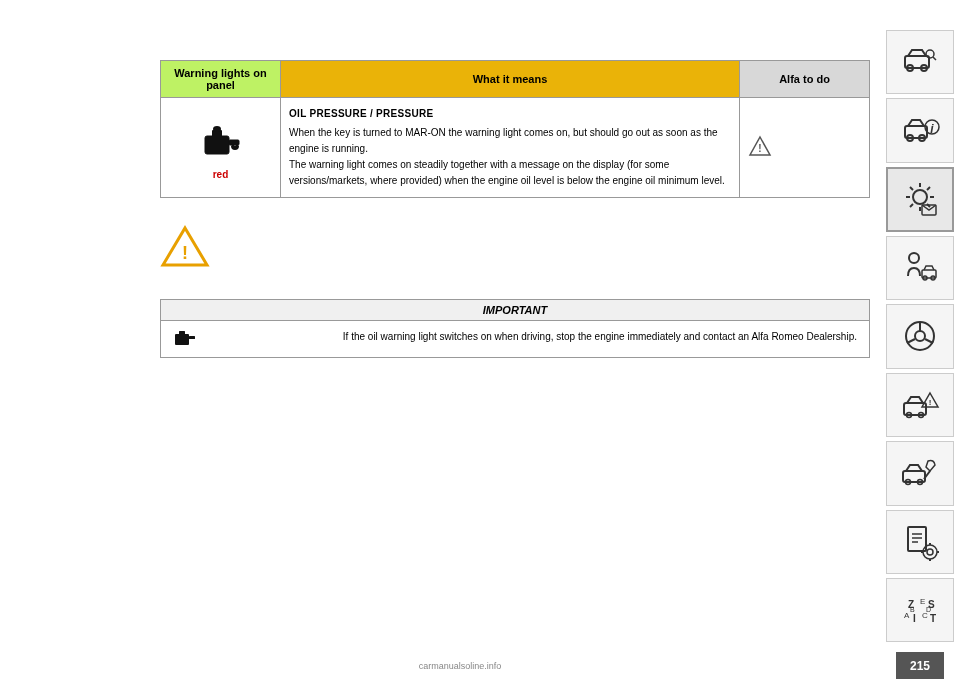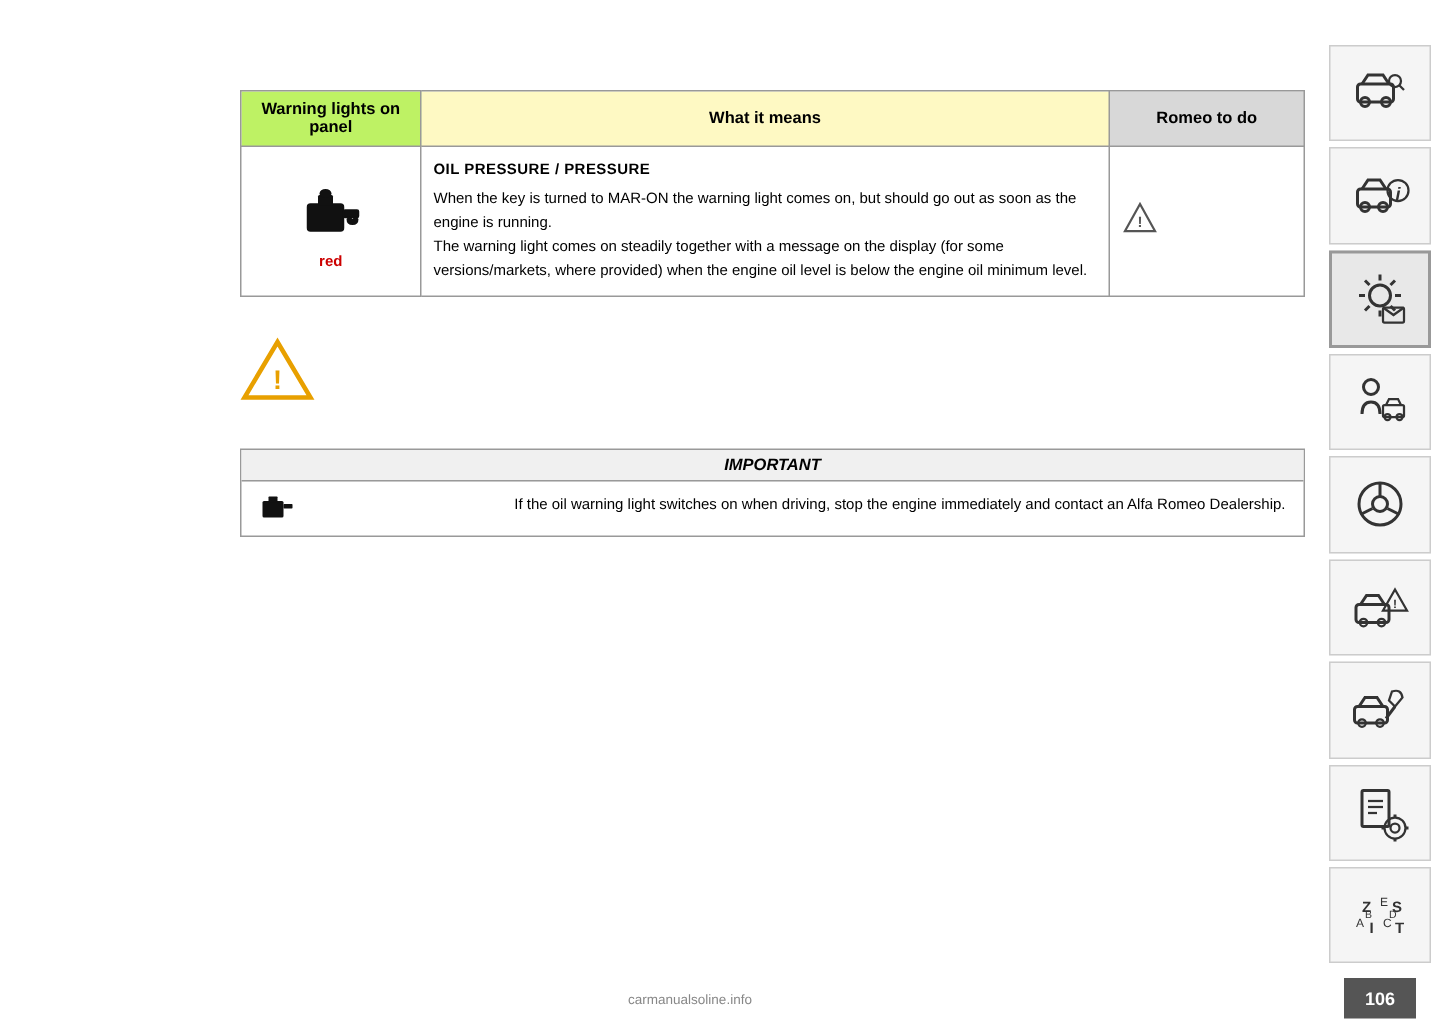--- a/index.html
+++ b/index.html
@@ -36,21 +36,21 @@
       font-weight: bold;
       text-align: center;
     }
 
     .warning-table thead tr th.panel-header {
       width: 120px;
       background: #bef264;
     }
 
     .warning-table thead tr th.means-header {
-      background: #fef9c3;
+      background: #eab308;
     }
 
     .warning-table thead tr th.todo-header {
       width: 130px;
       background: #d8d8d8;
     }
 
     .warning-table tbody tr td {
       border: 1px solid #999;
       vertical-align: middle;
@@ -222,21 +222,21 @@
 </head>
 <body>
 
 <div class="main-content">
 
   <table class="warning-table">
     <thead>
       <tr>
         <th class="panel-header">Warning lights on panel</th>
         <th class="means-header">What it means</th>
-        <th class="todo-header">Romeo to do</th>
+        <th class="todo-header">Alfa to do</th>
       </tr>
     </thead>
     <tbody>
       <tr>
         <td class="icon-cell">
           <div class="oil-icon">
             <svg viewBox="0 0 48 48" fill="none" xmlns="http://www.w3.org/2000/svg">
 
               <rect x="8" y="20" width="24" height="18" rx="2" fill="#111" stroke="#111" stroke-width="1"></rect>
               <rect x="32" y="24" width="10" height="5" rx="1" fill="#111" stroke="#111" stroke-width="1"></rect>
@@ -401,16 +401,16 @@
       <text x="28" y="18" font-size="10" font-weight="bold" fill="#333">S</text>
       <text x="4" y="28" font-size="8" fill="#333">A</text>
       <text x="13" y="32" font-size="10" font-weight="bold" fill="#333">I</text>
       <text x="22" y="28" font-size="8" fill="#333">C</text>
       <text x="30" y="32" font-size="10" font-weight="bold" fill="#333">T</text>
       <text x="10" y="22" font-size="7" fill="#333">B</text>
       <text x="26" y="22" font-size="7" fill="#333">D</text>
     </svg>
   </div>
 
-  <div class="page-number-box">106</div>
+  <div class="page-number-box">215</div>
 </div>
 
 <div class="watermark">carmanualsoline.info</div>
 
 </body></html>

